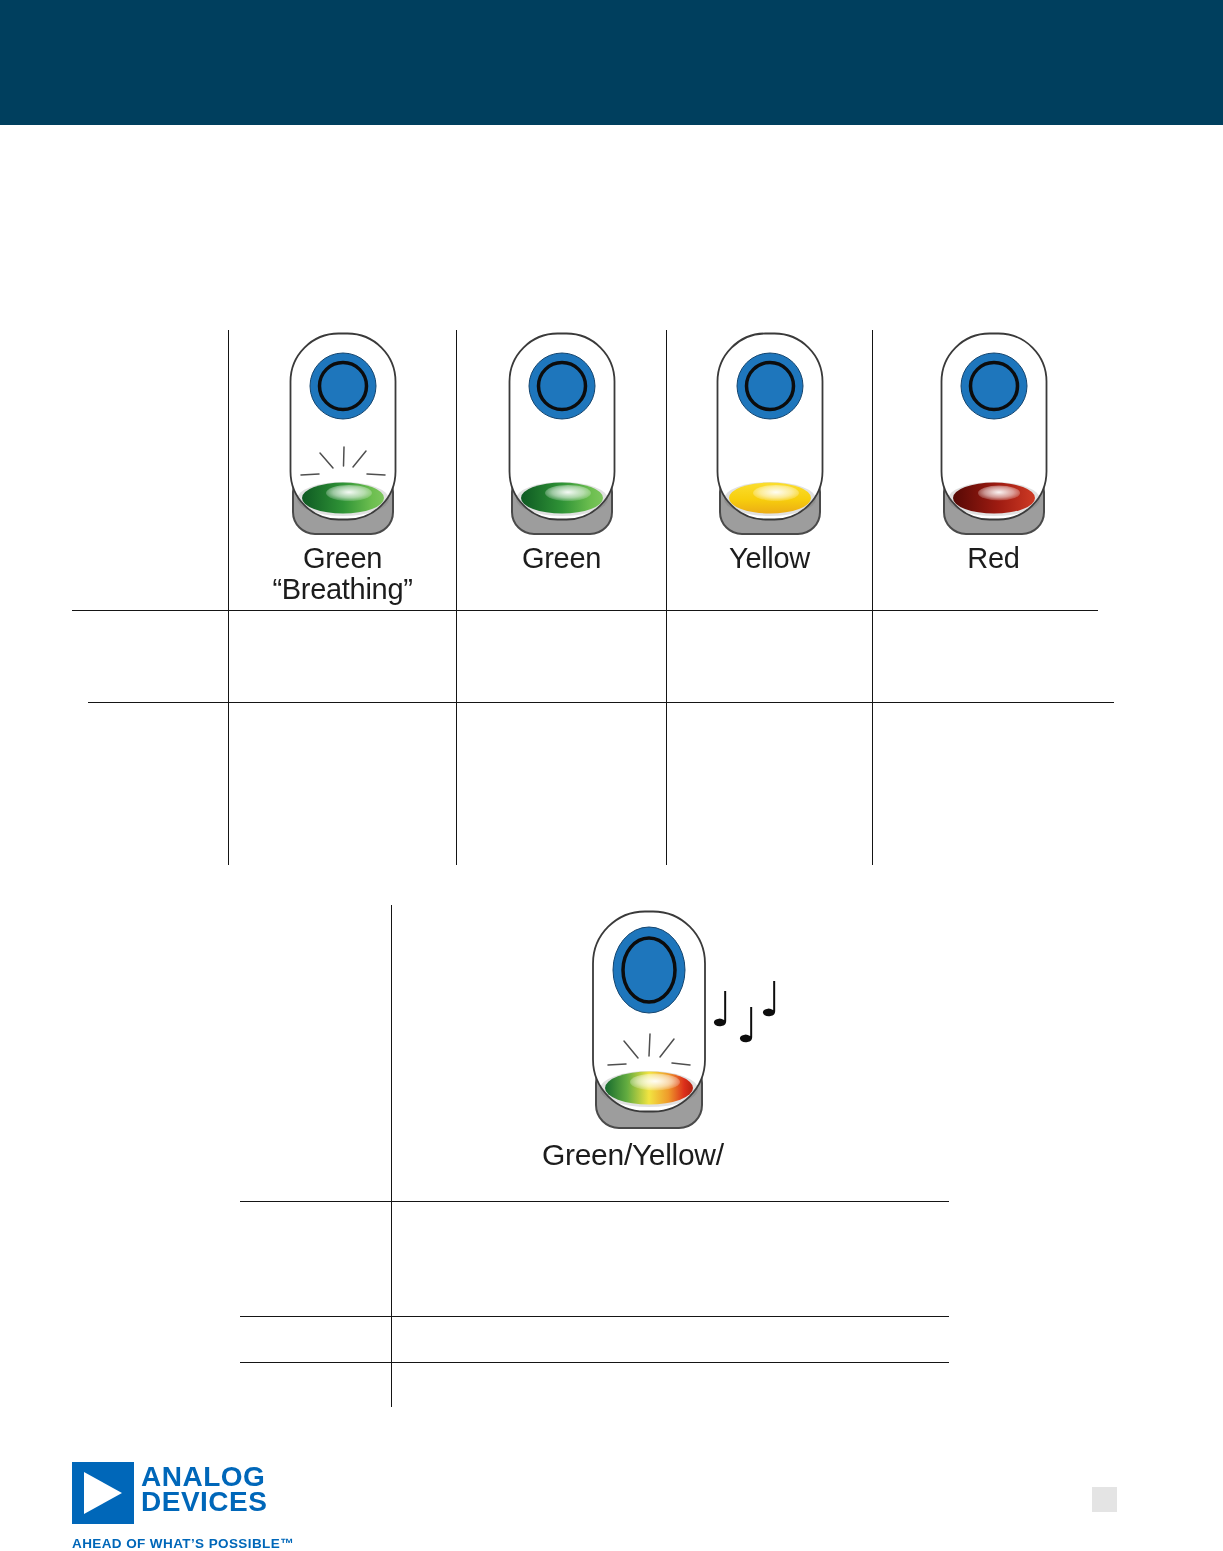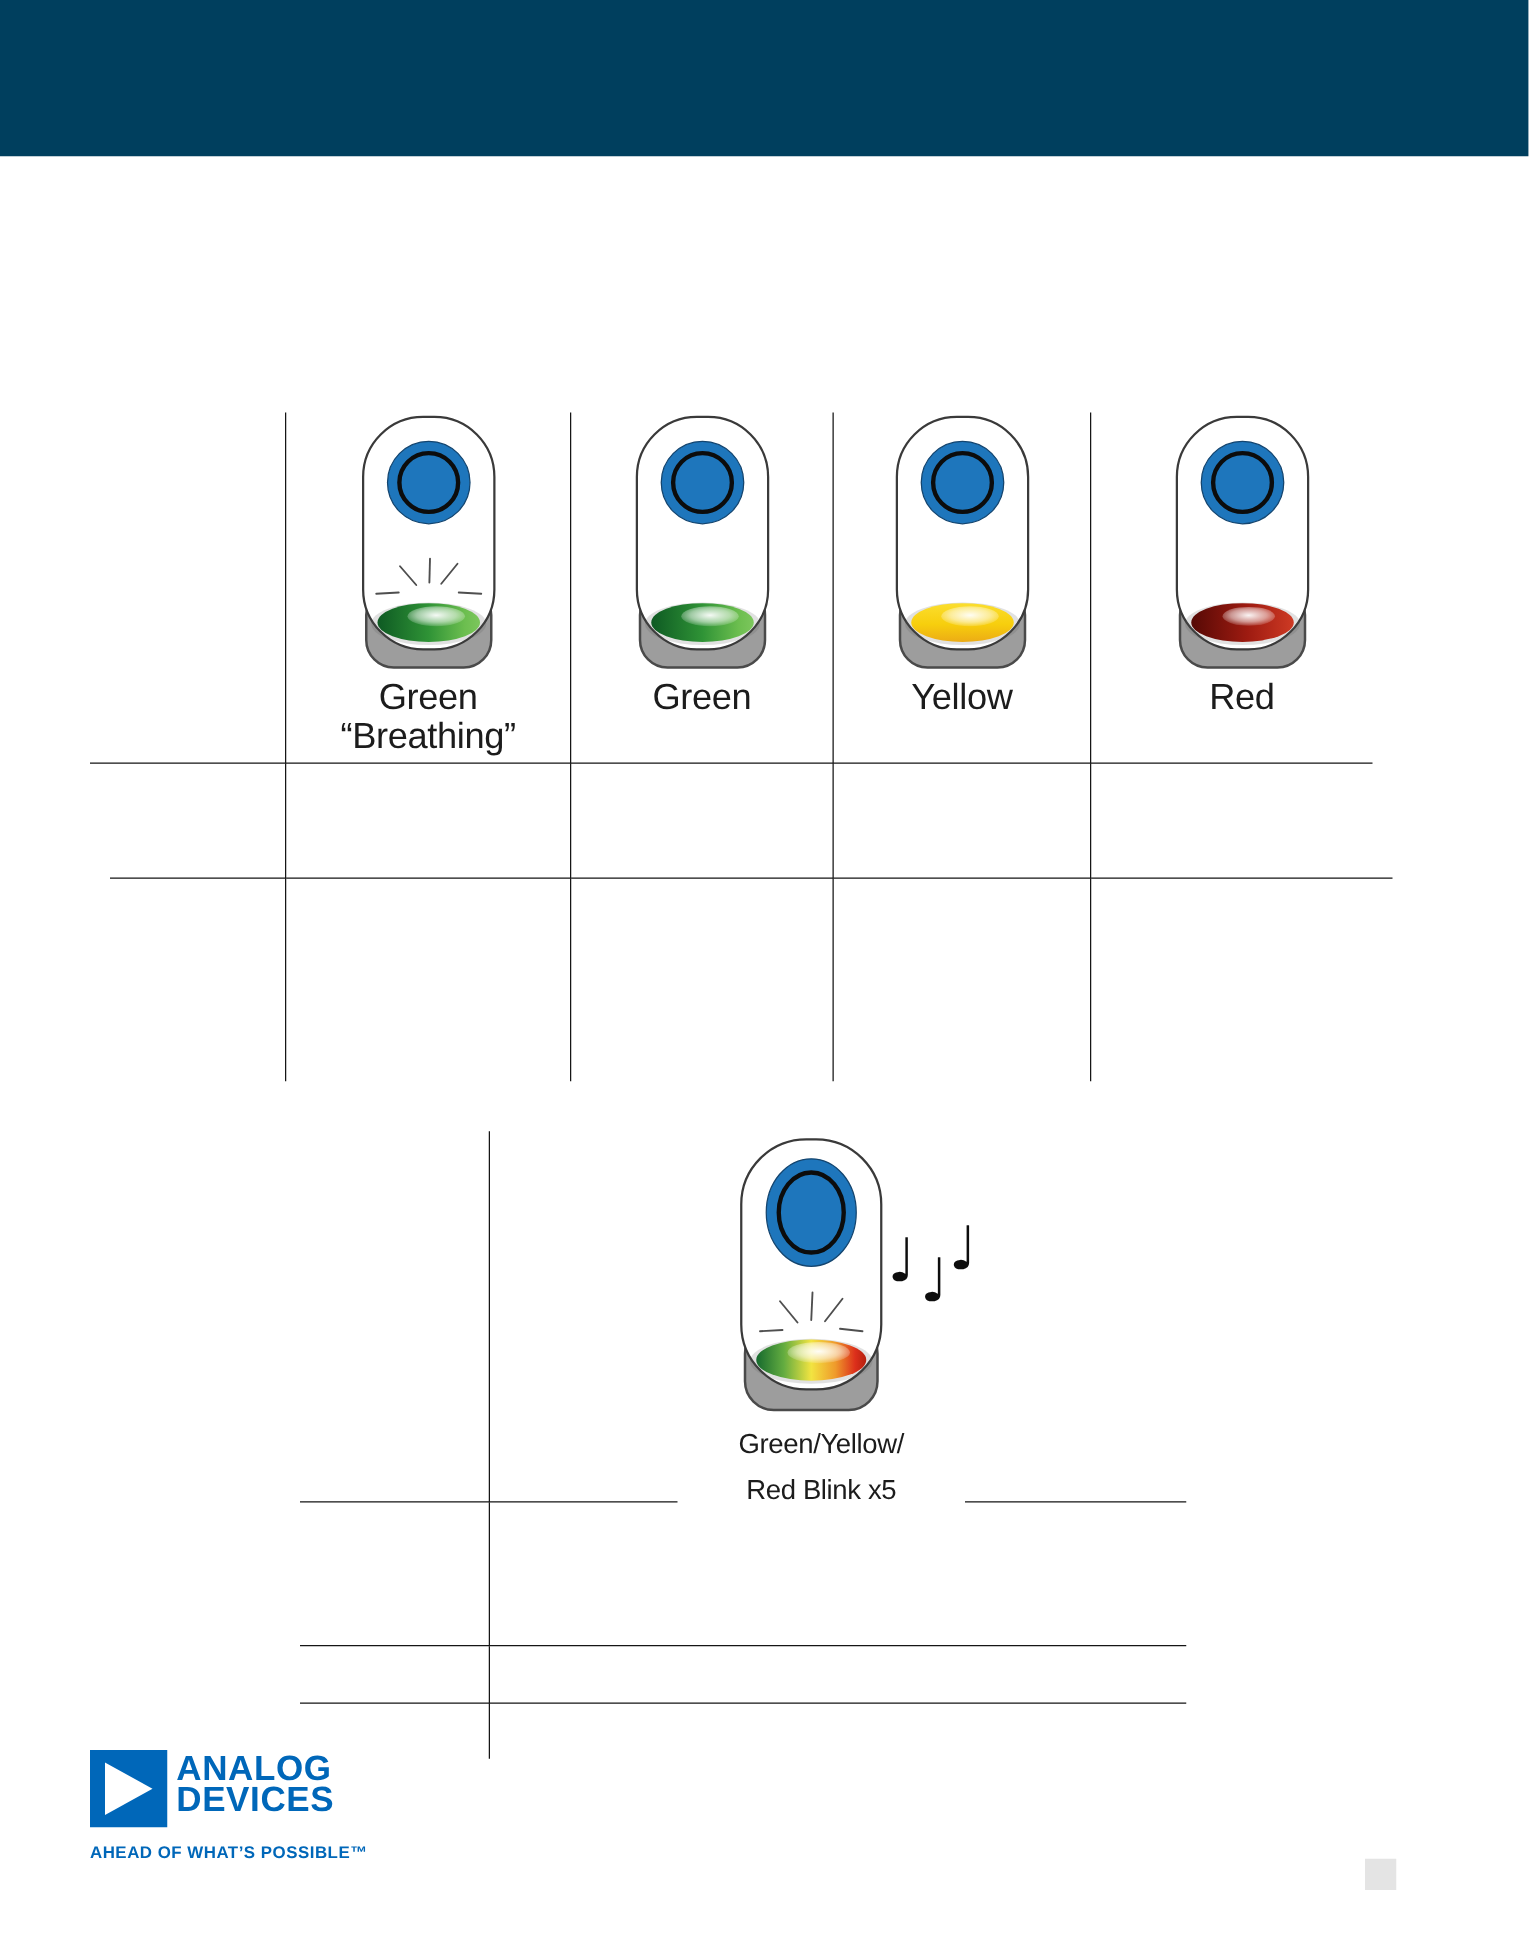--- a/index.html
+++ b/index.html
@@ -50,25 +50,25 @@
   .note{
     position:absolute;color:#0d0d0d;font-size:48px;line-height:48px;
     font-family:"DejaVu Sans", sans-serif;
   }
   .n1{left:318px;top:80px;}
   .n2{left:344px;top:96px;}
   .n3{left:367px;top:70px;}
   .blink-label{
     position:absolute;left:150px;top:231px;width:230px;
     background:#ffffff;z-index:2;
-    font-size:22px;line-height:37px;letter-spacing:-0.3px;
-    color:#1c1c1c;text-align:center;white-space:nowrap;
-  }
-  
-  .logo{position:absolute;left:72px;top:1400px;}
+    font-size:30px;line-height:37px;letter-spacing:-0.3px;
+    color:#1c1c1c;text-align:left;white-space:nowrap;
+  }
+  
+  .logo{position:absolute;left:72px;top:1462px;}
   .logo-row{display:flex;align-items:flex-start;}
   .logo-mark{display:block;}
   .brand{margin-left:7px;margin-top:2px;
     font-weight:800;font-size:28px;line-height:25px;letter-spacing:0.5px;
     color:#0067B9;}
   .tagline{margin-top:12px;
     font-weight:700;font-size:13.5px;letter-spacing:0.4px;color:#0067B9;text-align:center;}
   
   .page-num-box{
     position:absolute;left:1092px;top:1487px;width:25px;height:25px;
@@ -222,21 +222,20 @@
           </g>
           <ellipse class="halo" cx="61" cy="179" rx="49" ry="18"></ellipse>
           <ellipse cx="61" cy="178" rx="44" ry="16.5" fill="url(#ledMulti)"></ellipse>
           <ellipse cx="67" cy="172" rx="25" ry="8.5" fill="url(#ledGloss)"></ellipse>
         </svg>
         <span class="note n1">♩</span>
         <span class="note n2">♩</span>
         <span class="note n3">♩</span>
         <div class="blink-label">
           <div>Green/Yellow/</div>
-          <div>Red Blink x5</div>
         </div>
       </div>
     </div>
 
     <div class="cell br bb"></div>
     <div class="cell bb"></div>
 
     <div class="cell br bb"></div>
     <div class="cell bb"></div>
 

